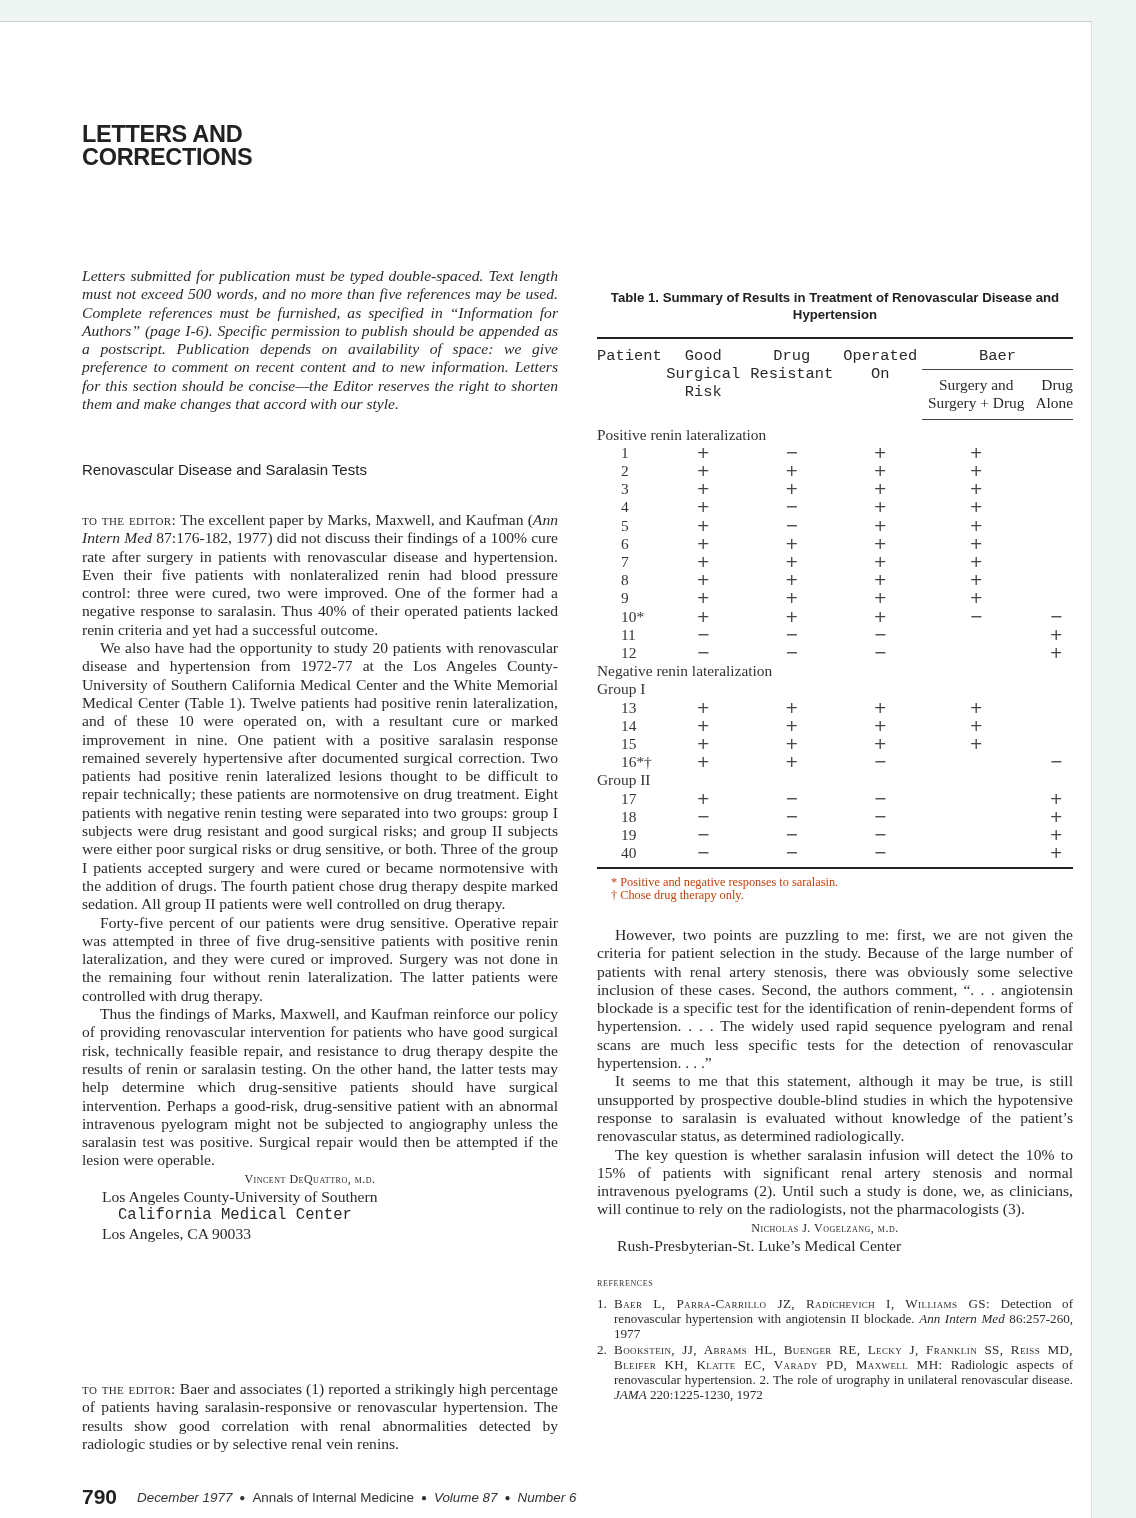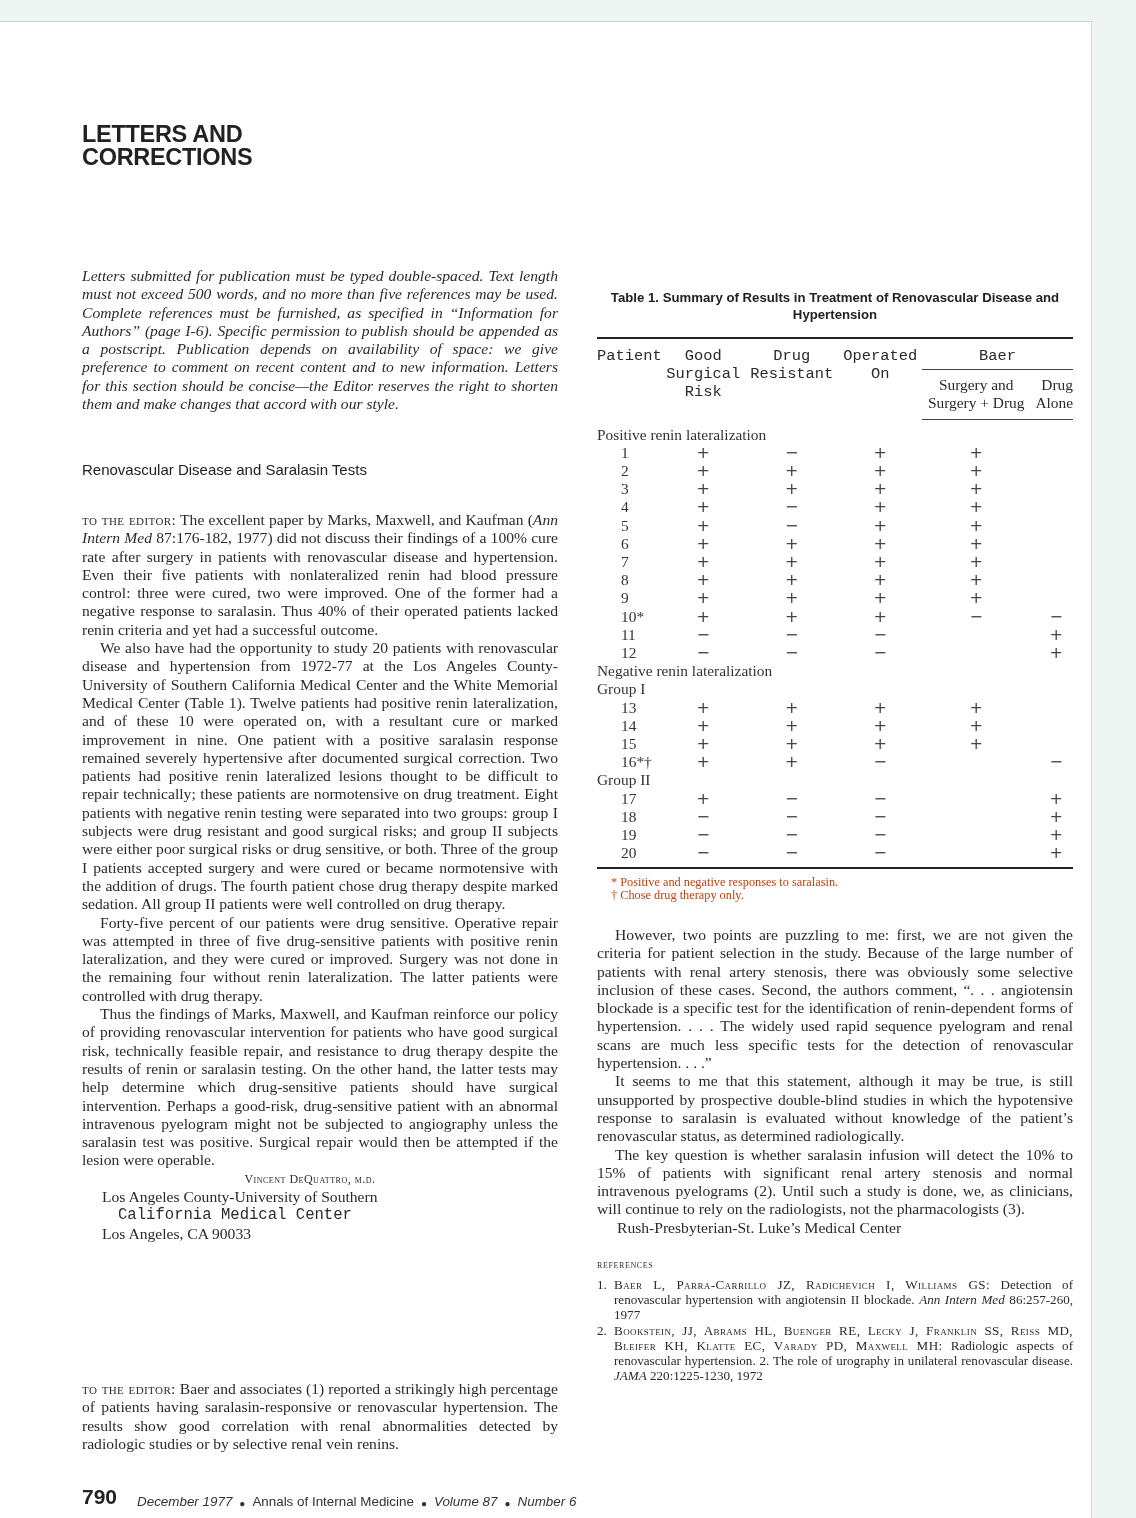--- a/index.html
+++ b/index.html
@@ -64,21 +64,21 @@
 
   .right-text { top: 904px; }
   .refs-h { font-variant: small-caps; font-size: 12px; letter-spacing: 0.6px; margin-top: 18px; color: #333; }
   .refs { margin: 4px 0 0 0; padding: 0; list-style: none; font-size: 13.1px; line-height: 15px; }
   .refs li { position: relative; padding-left: 17px; margin-bottom: 1px; }
   .refs li .num { position: absolute; left: 0; top: 0; }
 
   .footer {
     position: absolute; left: 82px; top: 1463px;
     font-family: "Liberation Sans", sans-serif; font-size: 13.4px; color: #333;
-    display: flex; align-items: flex-end; gap: 0;
+    display: flex; align-items: center; gap: 0;
   }
   .footer .page-num { font-weight: bold; font-size: 21px; margin-right: 20px; color: #222; }
   .footer .it { font-style: italic; }
   .footer .dot { margin: 0 7px; font-size: 10px; }
 </style>
 </head>
 <body>
 
 <div class="page">
 
@@ -297,39 +297,40 @@
           </tr>
           <tr>
             <td class="pid">19</td>
             <td class="mark">−</td>
             <td class="mark">−</td>
             <td class="mark">−</td>
             <td class="mark"></td>
             <td class="mark" style="text-align: right; padding-right: 10px;">+</td>
           </tr>
           <tr>
-            <td class="pid">20</td>
+            <td class="pid">40</td>
             <td class="mark">−</td>
             <td class="mark">−</td>
             <td class="mark">−</td>
             <td class="mark"></td>
             <td class="mark" style="text-align: right; padding-right: 10px;">+</td>
           </tr>
         </tbody>
     </table>
     <div class="footnotes">
       <div>* Positive and negative responses to saralasin.</div>
       <div>† Chose drug therapy only.</div>
     </div>
   </div>
 
   <div class="col col-right right-text">
     <p class="p ind">However, two points are puzzling to me: first, we are not given the criteria for patient selection in the study. Because of the large number of patients with renal artery stenosis, there was obviously some selective inclusion of these cases. Second, the authors comment, “. . . angiotensin blockade is a specific test for the identification of renin-dependent forms of hypertension. . . . The widely used rapid sequence pyelogram and renal scans are much less specific tests for the detection of renovascular hypertension. . . .”</p>
     <p class="p ind">It seems to me that this statement, although it may be true, is still unsupported by prospective double-blind studies in which the hypotensive response to saralasin is evaluated without knowledge of the patient’s renovascular status, as determined radiologically.</p>
     <p class="p ind">The key question is whether saralasin infusion will detect the 10% to 15% of patients with significant renal artery stenosis and normal intravenous pyelograms (2). Until such a study is done, we, as clinicians, will continue to rely on the radiologists, not the pharmacologists (3).</p>
+    <div class="sig">Nicholas J. Vogelzang, m.d.</div>
     <div class="addr">Rush-Presbyterian-St. Luke’s Medical Center</div>
 
     <div class="refs-h">references</div>
     <ul class="refs">
       <li>
         <span class="num">1.</span>
         <span class="sc">Baer L, Parra-Carrillo JZ, Radichevich I, Williams GS:</span><span> Detection of renovascular hypertension with angiotensin II blockade. </span><i>Ann Intern Med</i><span> 86:257-260, 1977</span>
       </li>
       <li>
         <span class="num">2.</span>

